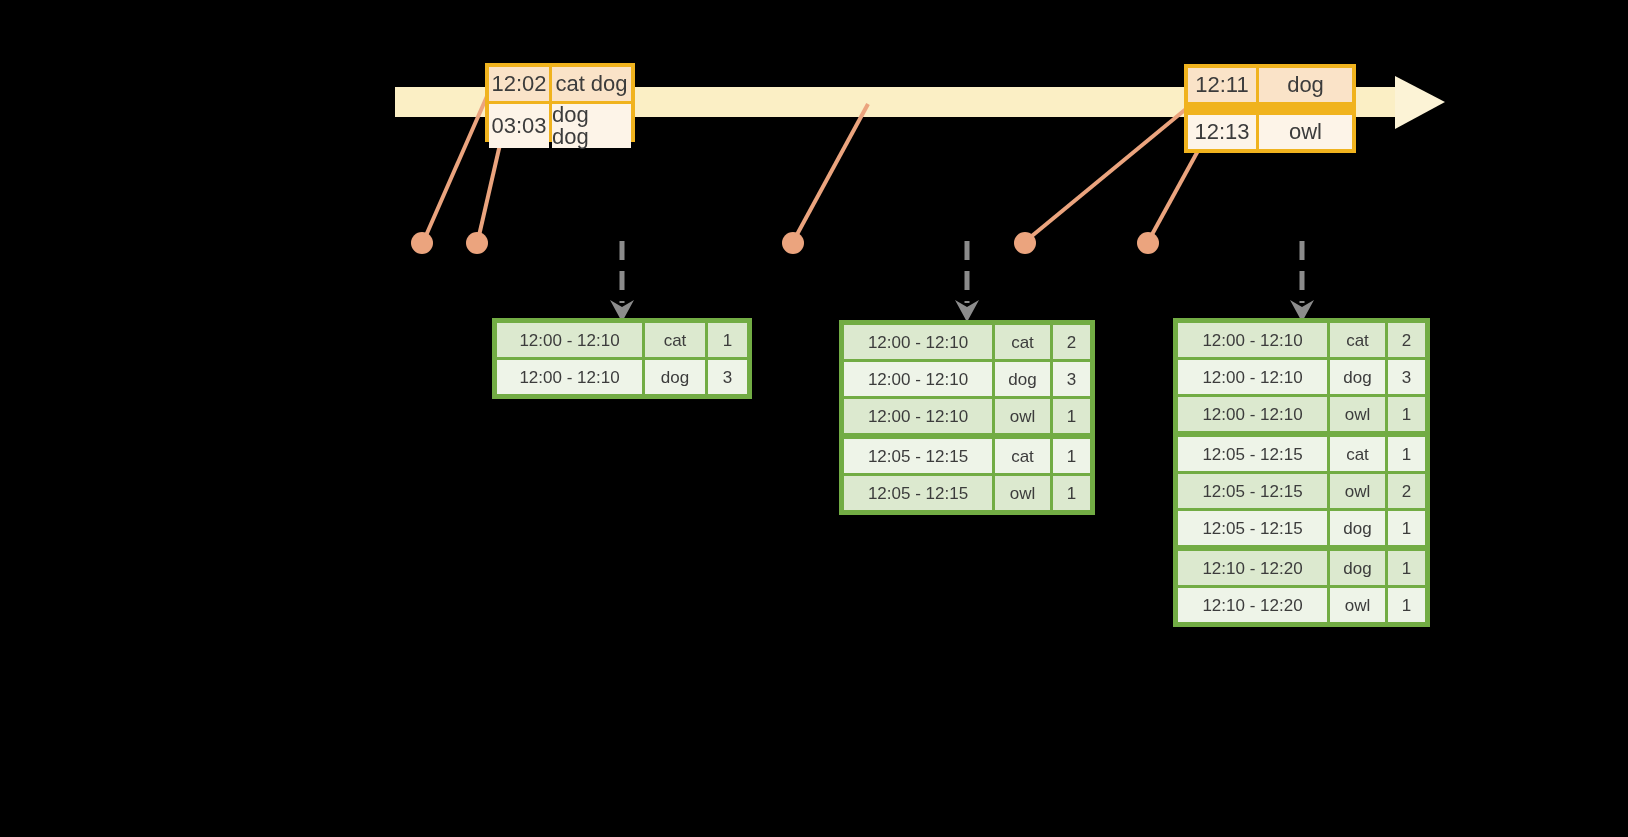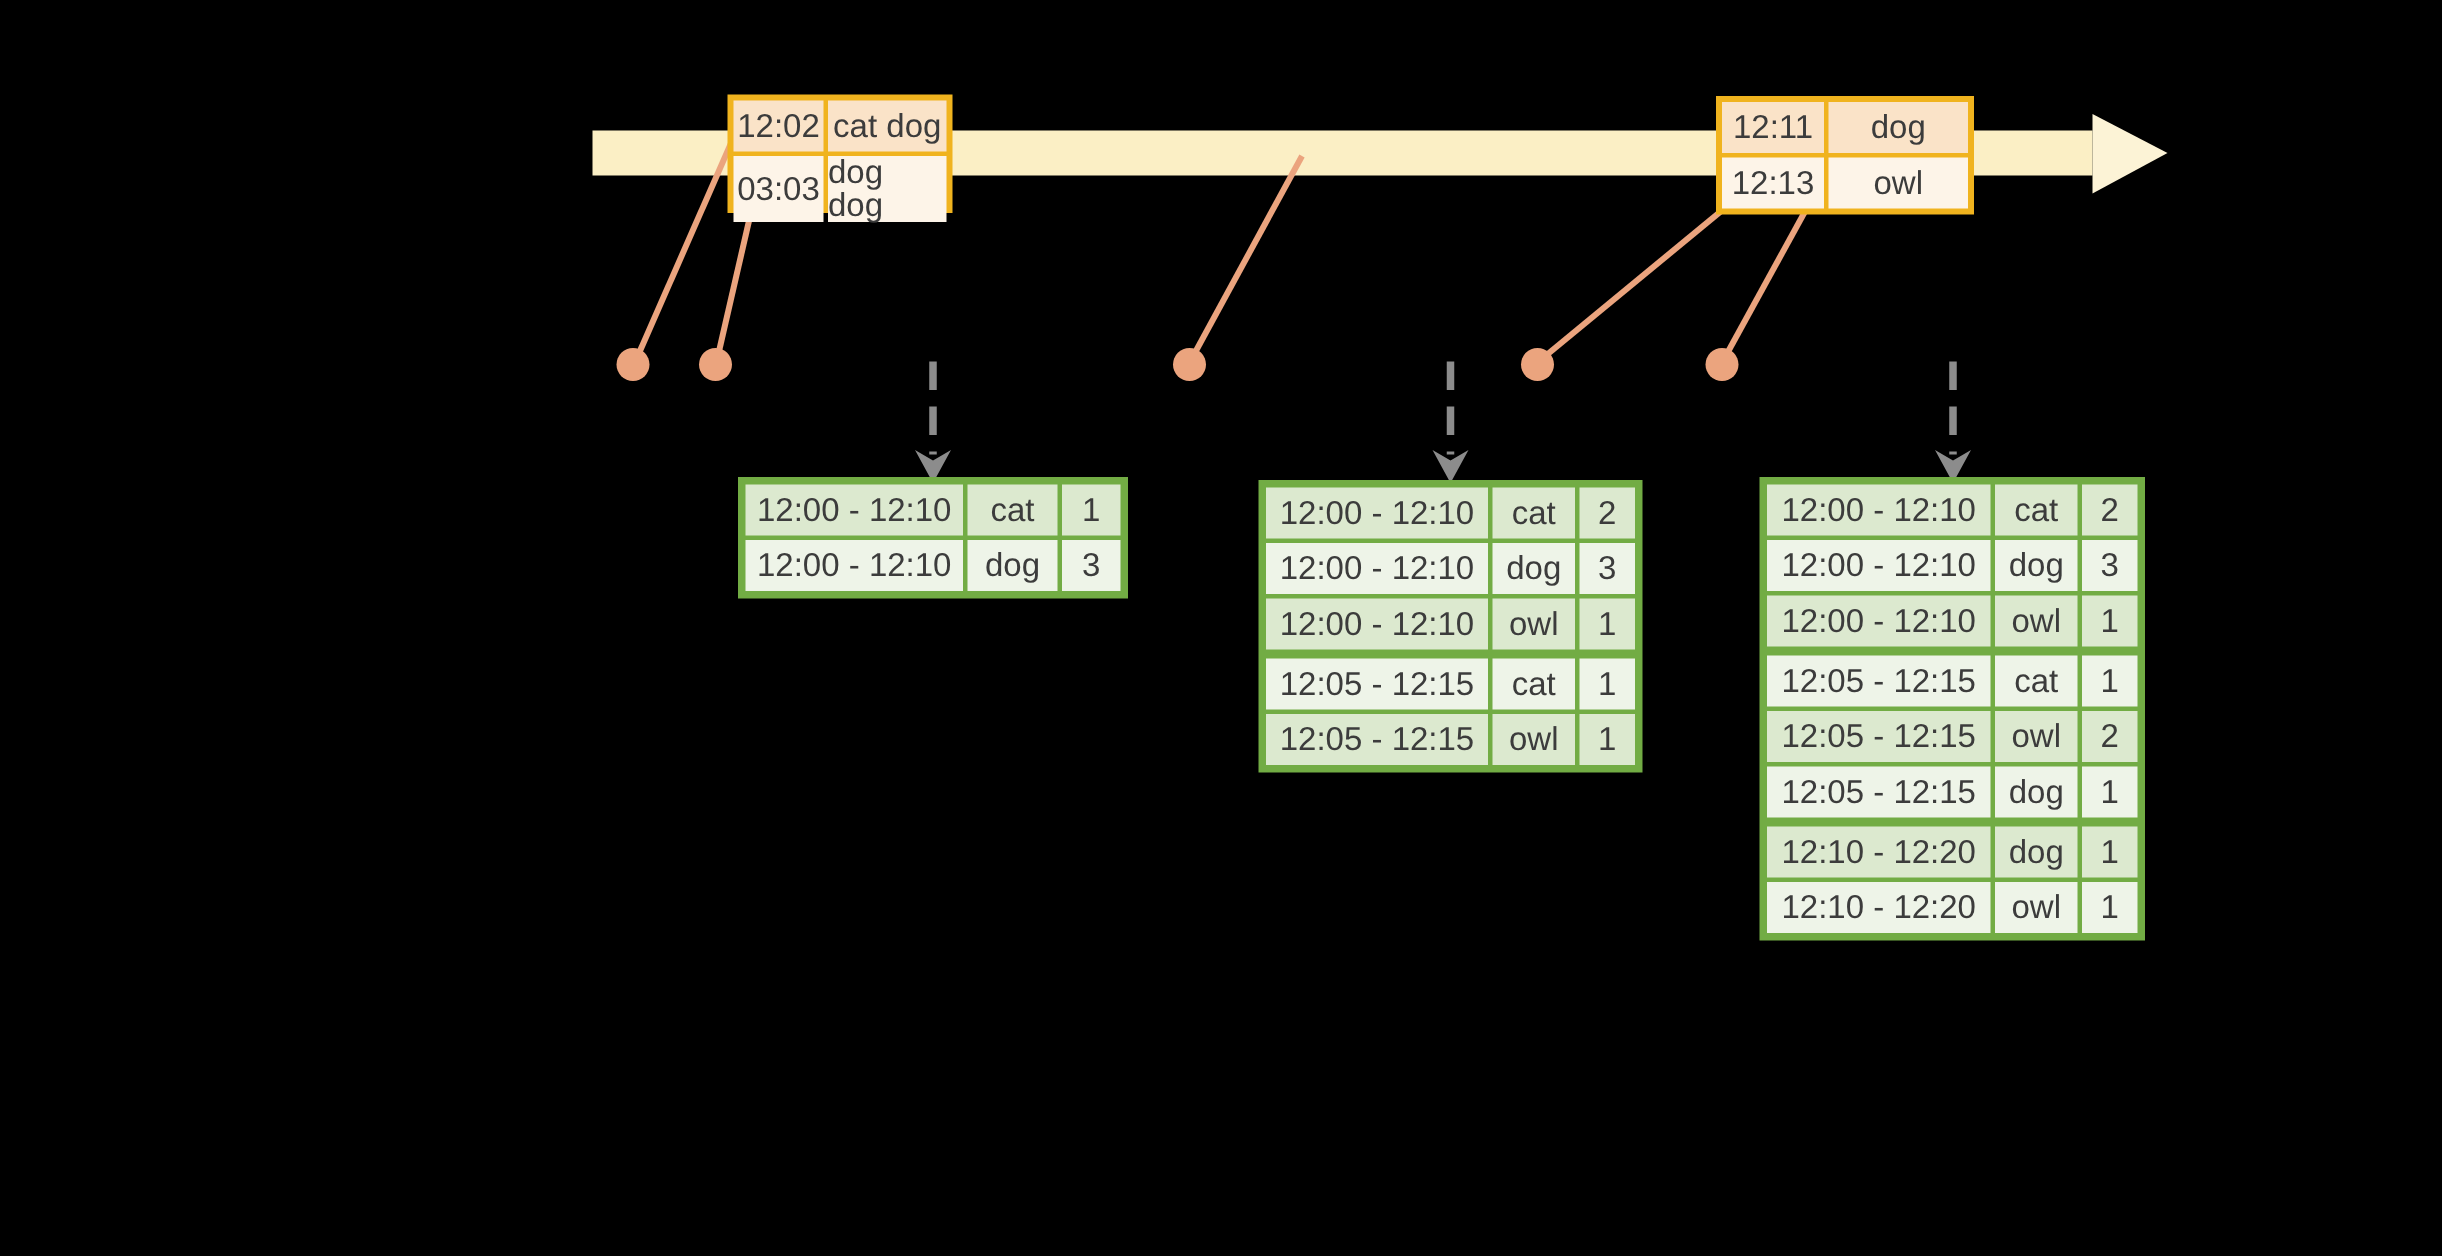--- a/index.html
+++ b/index.html
@@ -39,21 +39,21 @@
 
   .result-table {
     position:absolute; box-sizing:border-box;
     background:var(--result-border); padding:5px;
     display:flex; flex-direction:column; gap:3px;
   }
   .result-row { display:grid; gap:3px; height:34px; }
   .result-row.group-start { margin-top:3px; }
   .result-row .cell {
     display:flex; align-items:center; justify-content:center;
-    font-size:22px; line-height:1;
+    font-size:17px; line-height:1;
   }
   .result-row.dark  .cell { background:var(--result-row-dark); }
   .result-row.light .cell { background:var(--result-row-light); }
 </style>
 </head>
 <body>
 
 <div class="canvas">
 
   <svg class="layer" viewBox="0 0 1628 837">
@@ -89,26 +89,26 @@
   <div class="event-table" style="left:485px; top:63px; width:150px;">
       <div class="event-row dark" style="grid-template-columns: 60px 1fr;">
         <div class="cell">12:02</div>
         <div class="cell">cat dog</div>
       </div>
       <div class="event-row light" style="grid-template-columns: 60px 1fr;">
         <div class="cell">03:03</div>
         <div class="cell">dog dog</div>
       </div>
     </div>
-  <div class="event-table" style="left:1144px; top:64px; width:172px;">
+  <div class="event-table" style="left:1184px; top:64px; width:172px;">
       <div class="event-row dark" style="grid-template-columns: 68px 1fr;">
         <div class="cell">12:11</div>
         <div class="cell">dog</div>
       </div>
-      <div class="event-row light" style="grid-template-columns: 68px 1fr;">
+      <div class="event-row light" style="grid-template-columns: 68px 1fr; margin-top: 10px;">
         <div class="cell">12:13</div>
         <div class="cell">owl</div>
       </div>
     </div>
 
   <div class="result-table" style="left:492px; top:318px; width:260px;">
       <div class="result-row dark" style="grid-template-columns: 145px 60px 1fr;">
         <div class="cell">12:00 - 12:10</div>
         <div class="cell">cat</div>
         <div class="cell">1</div>

